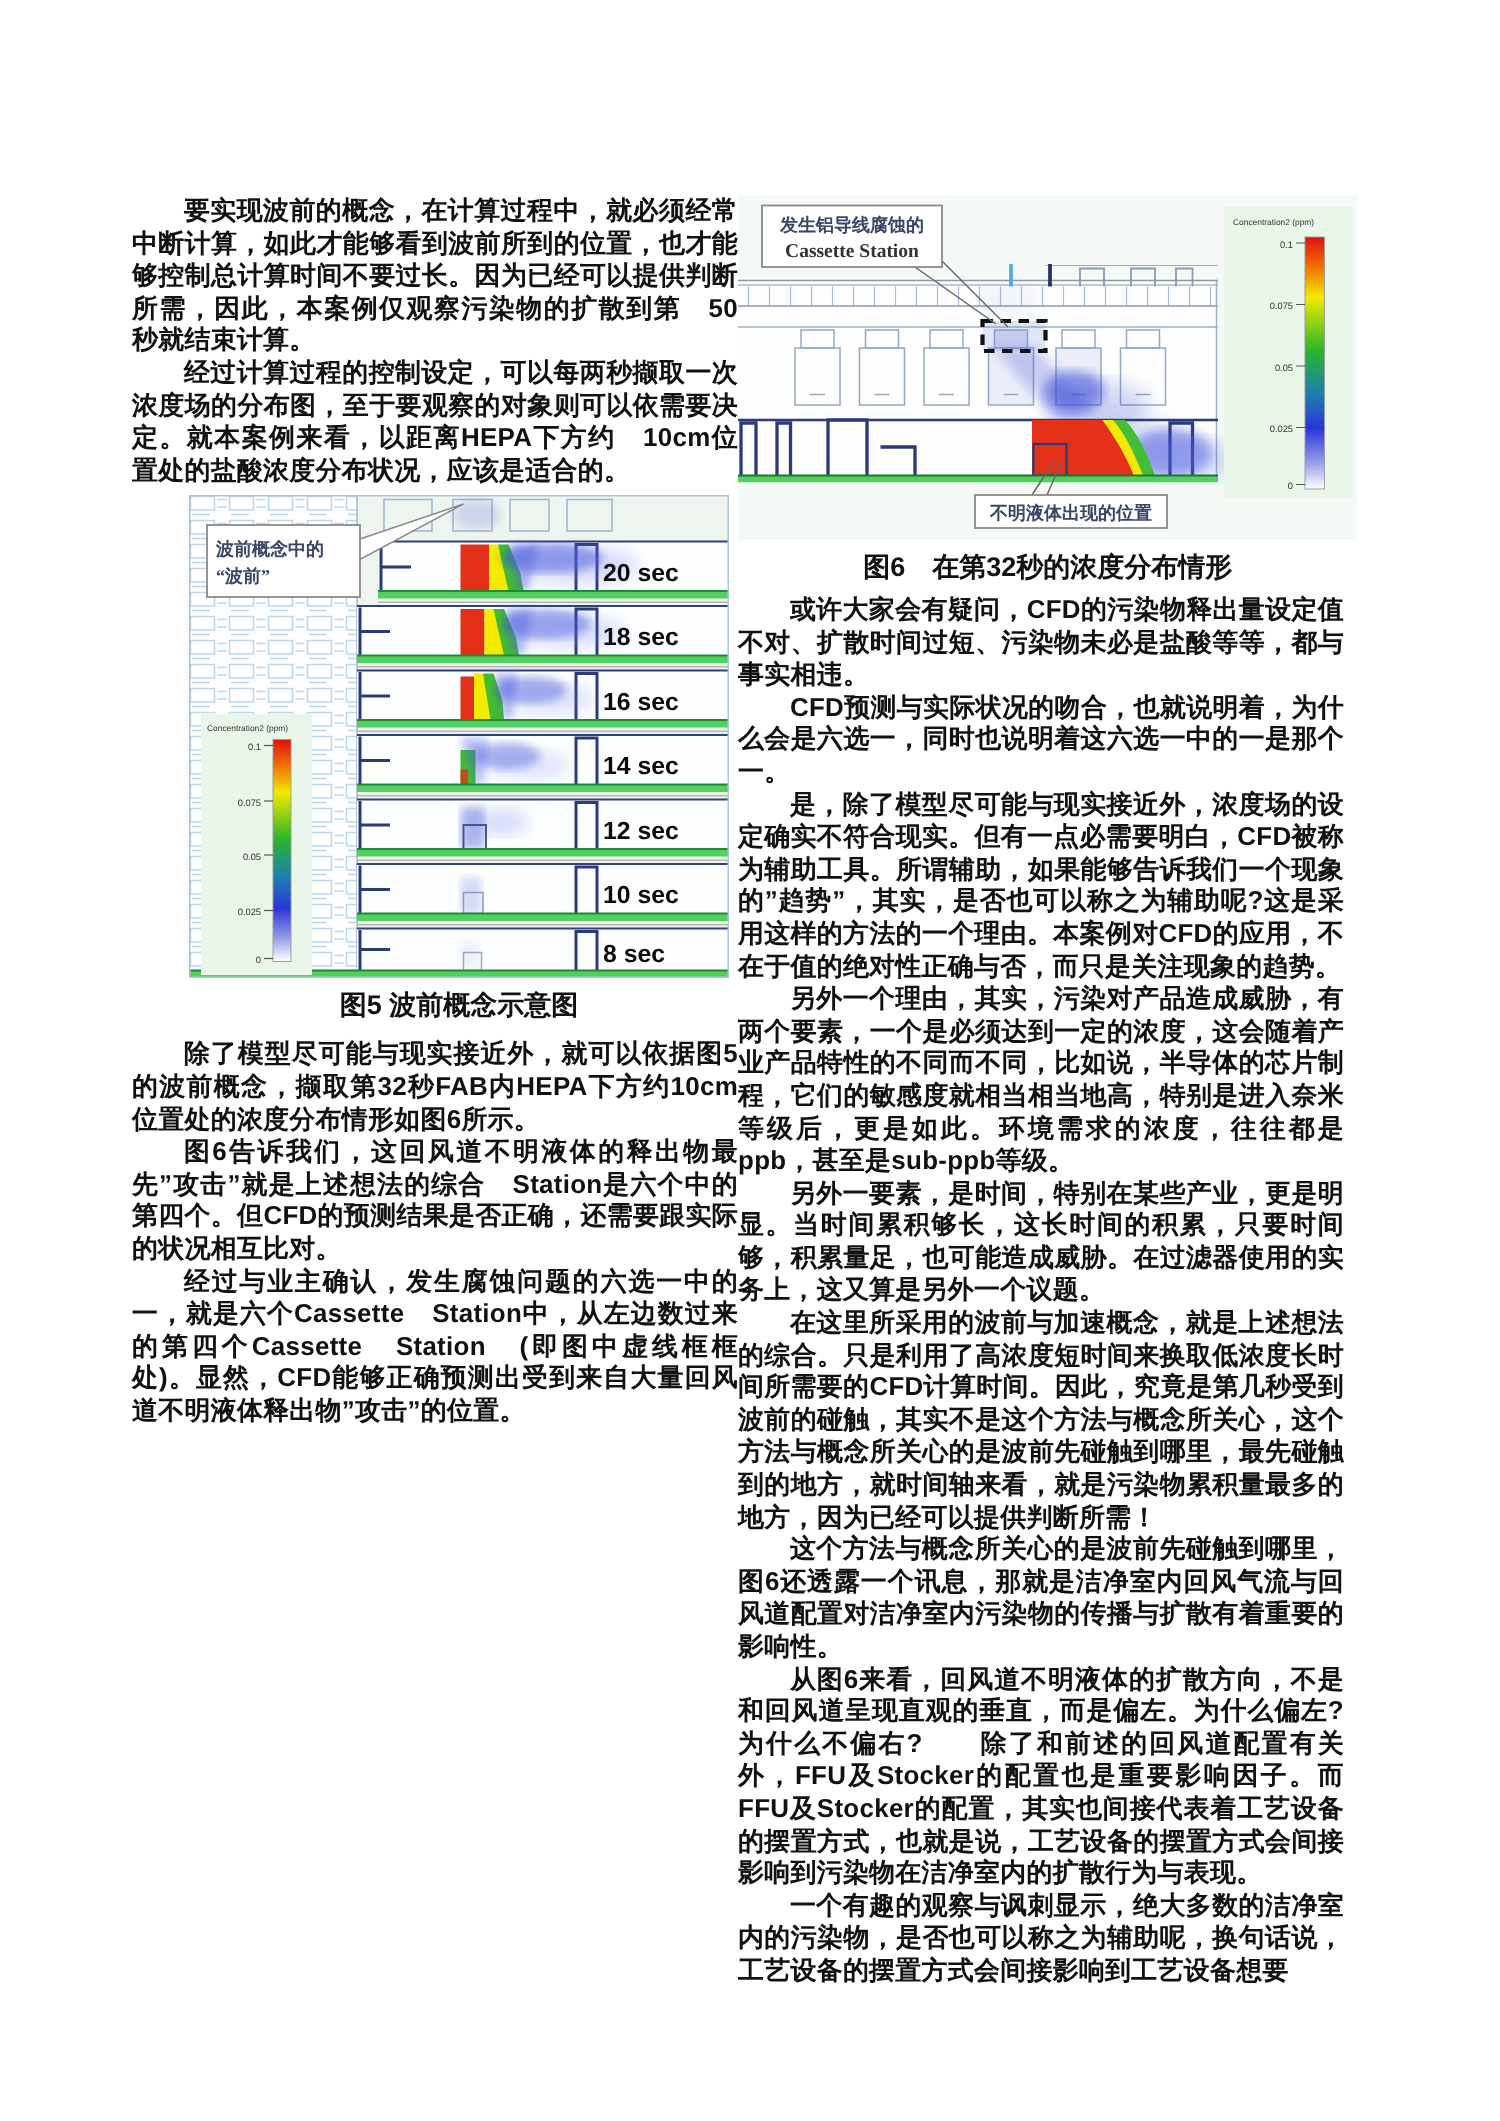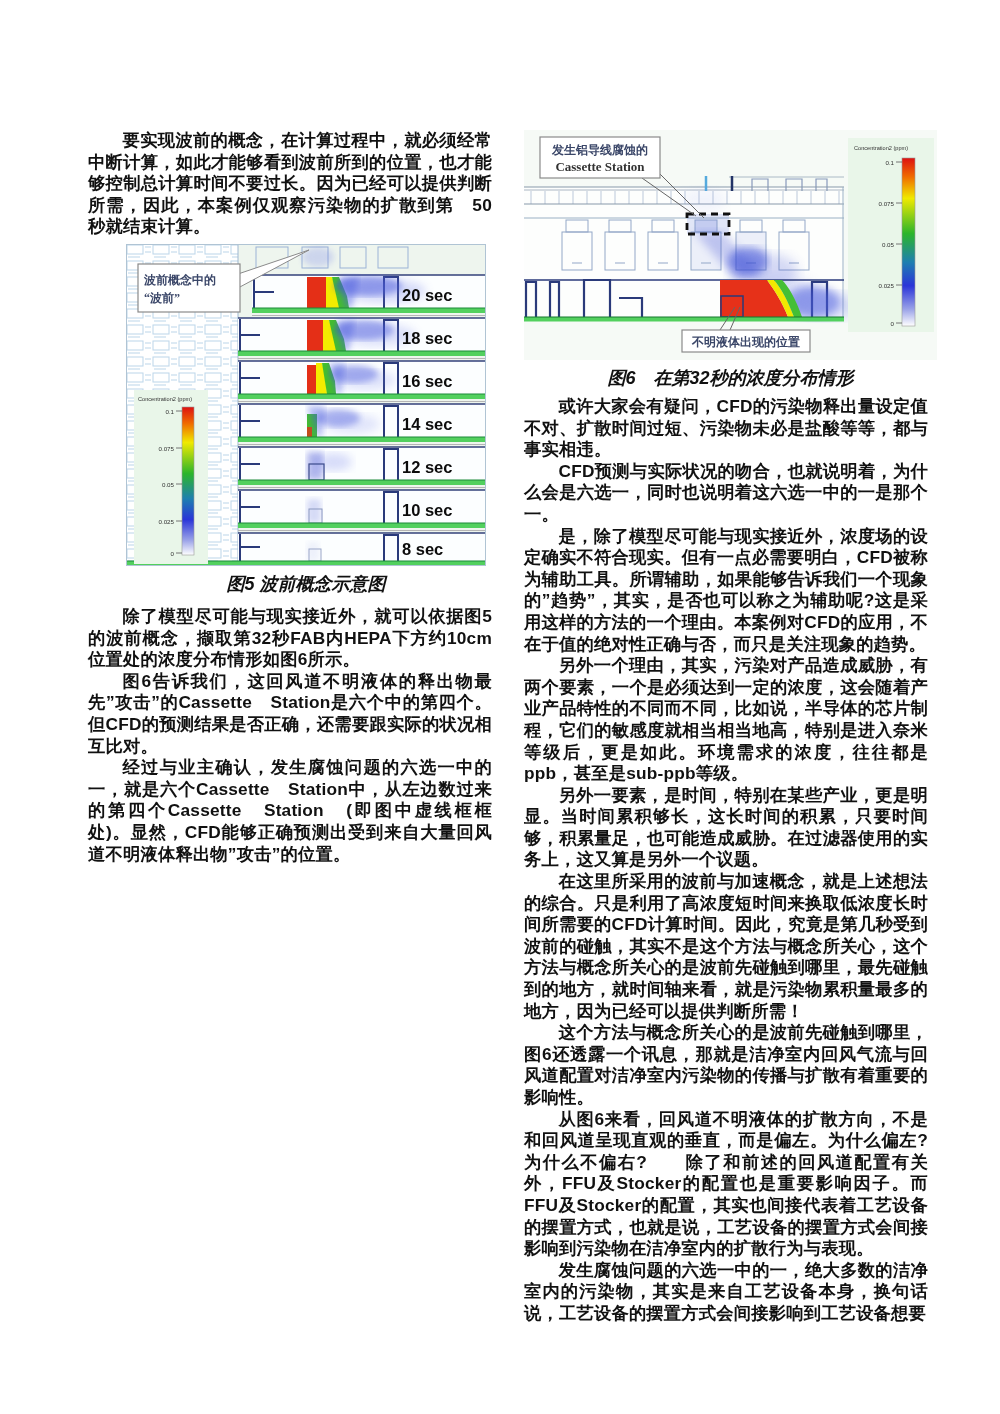--- a/index.html
+++ b/index.html
@@ -1,41 +1,42 @@
 <!DOCTYPE html>
 <html><head>
 <meta charset="utf-8">
 <style>
   html,body{margin:0;padding:0;background:#ffffff;}
   .page{position:relative;width:1000px;height:1414px;background:#ffffff;overflow:hidden;
         font-family:"Liberation Sans",sans-serif;color:#111;}
   .col{position:absolute;top:130px;width:404px;}
   .col.left{left:88px;}
-  .col.right{left:524px;}
+  .col.right{left:492px;}
   .col p{margin:0;font-size:17.3px;line-height:21.6px;text-align:justify;
          text-indent:2em;font-weight:600;letter-spacing:0.2px;}
   figure{margin:0;padding:0;}
   .fig5{margin:6px 0 10px 38px;width:360px;}
   .fig6{margin:0 0 6px 0;width:413px;}
-  figcaption{font-size:18px;font-weight:700;text-align:center;margin-top:6px;color:#111;font-style:italic;}
+  figcaption{font-size:18px;font-weight:700;text-align:center;margin-top:6px;color:#111;}
   svg{display:block;}
   .svg-sans{font-family:"Liberation Sans",sans-serif;}
   .svg-serif{font-family:"Liberation Serif",serif;}
   .timelabel{font-size:16.5px;font-weight:700;fill:#0c0c0c;}
   .legtitle{font-size:5.6px;fill:#333;}
   .legtick{font-size:6.2px;fill:#333;}
   .callout-cn{font-size:12px;font-weight:700;fill:#3a4668;}
 </style>
 </head>
 <body>
 
 <div class="page">
 
   <div class="col left">
     <p>要实现波前的概念，在计算过程中，就必须经常中断计算，如此才能够看到波前所到的位置，也才能够控制总计算时间不要过长。因为已经可以提供判断所需，因此，本案例仅观察污染物的扩散到第　50秒就结束计算。</p>
+    <p>经过计算过程的控制设定，可以每两秒撷取一次浓度场的分布图，至于要观察的对象则可以依需要决定。就本案例来看，以距离HEPA下方约　10cm位置处的盐酸浓度分布状况，应该是适合的。</p>
 
     <figure class="fig5">
       <svg width="360" height="322" viewBox="0 0 360 322" class="svg-sans">
         <defs>
           <linearGradient id="cbar" x1="0" y1="0" x2="0" y2="1">
             <stop offset="0%" stop-color="#dd1111"></stop>
             <stop offset="11%" stop-color="#f06a00"></stop>
             <stop offset="24%" stop-color="#f0ea00"></stop>
             <stop offset="45%" stop-color="#2bb52b"></stop>
             <stop offset="62%" stop-color="#1e7fb0"></stop>
@@ -205,21 +206,21 @@
           <text class="callout-cn svg-serif" x="18" y="40">波前概念中的</text>
           <text class="callout-cn svg-serif" x="18" y="58">“波前”</text>
         </g>
 
         <rect x="0.5" y="0.5" width="359" height="321" fill="none" stroke="#b0c4d4" stroke-width="1"></rect>
       </svg>
       <figcaption>图5 波前概念示意图</figcaption>
     </figure>
 
     <p>除了模型尽可能与现实接近外，就可以依据图5的波前概念，撷取第32秒FAB内HEPA下方约10cm位置处的浓度分布情形如图6所示。</p>
-    <p>图6告诉我们，这回风道不明液体的释出物最先”攻击”的Cassette　Station是六个中的第四个。但CFD的预测结果是否正确，还需要跟实际的状况相互比对。</p>
+    <p>图6告诉我们，这回风道不明液体的释出物最先”攻击”就是上述想法的综合　Station是六个中的第四个。但CFD的预测结果是否正确，还需要跟实际的状况相互比对。</p>
     <p>经过与业主确认，发生腐蚀问题的六选一中的一，就是六个Cassette　Station中，从左边数过来的第四个Cassette　Station　(即图中虚线框框处)。显然，CFD能够正确预测出受到来自大量回风道不明液体释出物”攻击”的位置。</p>
   </div>
 
   <div class="col right">
 
     <figure class="fig6">
       <svg width="413" height="230" viewBox="0 0 413 230" class="svg-sans">
         <defs>
           <filter id="b4">
               <feGaussianBlur stdDeviation="4"></feGaussianBlur>
@@ -345,16 +346,16 @@
     </figure>
 
     <p>或许大家会有疑问，CFD的污染物释出量设定值不对、扩散时间过短、污染物未必是盐酸等等，都与事实相违。</p>
     <p>CFD预测与实际状况的吻合，也就说明着，为什么会是六选一，同时也说明着这六选一中的一是那个一。</p>
     <p>是，除了模型尽可能与现实接近外，浓度场的设定确实不符合现实。但有一点必需要明白，CFD被称为辅助工具。所谓辅助，如果能够告诉我们一个现象的”趋势”，其实，是否也可以称之为辅助呢?这是采用这样的方法的一个理由。本案例对CFD的应用，不在于值的绝对性正确与否，而只是关注现象的趋势。</p>
     <p>另外一个理由，其实，污染对产品造成威胁，有两个要素，一个是必须达到一定的浓度，这会随着产业产品特性的不同而不同，比如说，半导体的芯片制程，它们的敏感度就相当相当地高，特别是进入奈米等级后，更是如此。环境需求的浓度，往往都是ppb，甚至是sub-ppb等级。</p>
     <p>另外一要素，是时间，特别在某些产业，更是明显。当时间累积够长，这长时间的积累，只要时间够，积累量足，也可能造成威胁。在过滤器使用的实务上，这又算是另外一个议题。</p>
     <p>在这里所采用的波前与加速概念，就是上述想法的综合。只是利用了高浓度短时间来换取低浓度长时间所需要的CFD计算时间。因此，究竟是第几秒受到波前的碰触，其实不是这个方法与概念所关心，这个方法与概念所关心的是波前先碰触到哪里，最先碰触到的地方，就时间轴来看，就是污染物累积量最多的地方，因为已经可以提供判断所需！</p>
     <p>这个方法与概念所关心的是波前先碰触到哪里，图6还透露一个讯息，那就是洁净室内回风气流与回风道配置对洁净室内污染物的传播与扩散有着重要的影响性。</p>
     <p>从图6来看，回风道不明液体的扩散方向，不是和回风道呈现直观的垂直，而是偏左。为什么偏左?为什么不偏右?　　除了和前述的回风道配置有关外，FFU及Stocker的配置也是重要影响因子。而FFU及Stocker的配置，其实也间接代表着工艺设备的摆置方式，也就是说，工艺设备的摆置方式会间接影响到污染物在洁净室内的扩散行为与表现。</p>
-    <p>发生腐蚀问题的六选一中的一，绝大多数的洁净室内的污染物，其实是来自工艺设备本身，换句话说，工艺设备的摆置方式会间接影响到工艺设备想要</p>
+    <p>一个有趣的观察与讽刺显示，绝大多数的洁净室内的污染物，是否也可以称之为辅助呢，换句话说，工艺设备的摆置方式会间接影响到工艺设备想要</p>
   </div>
 
 </div>
 
 </body></html>

